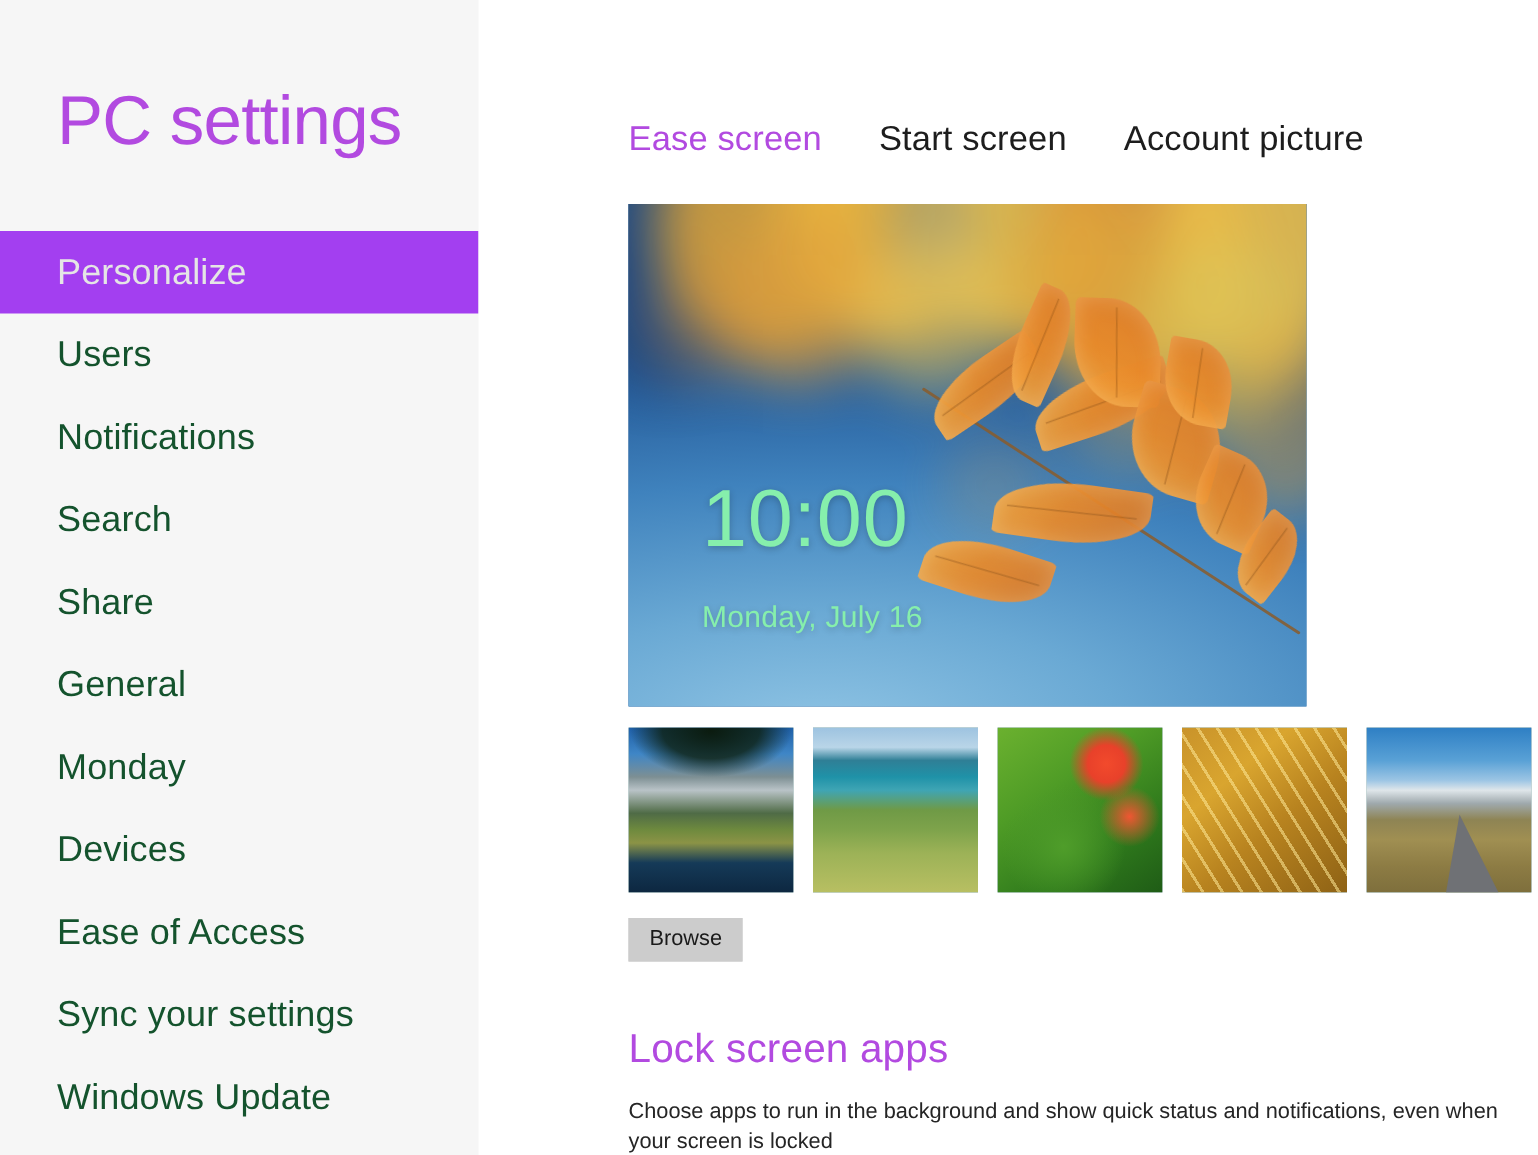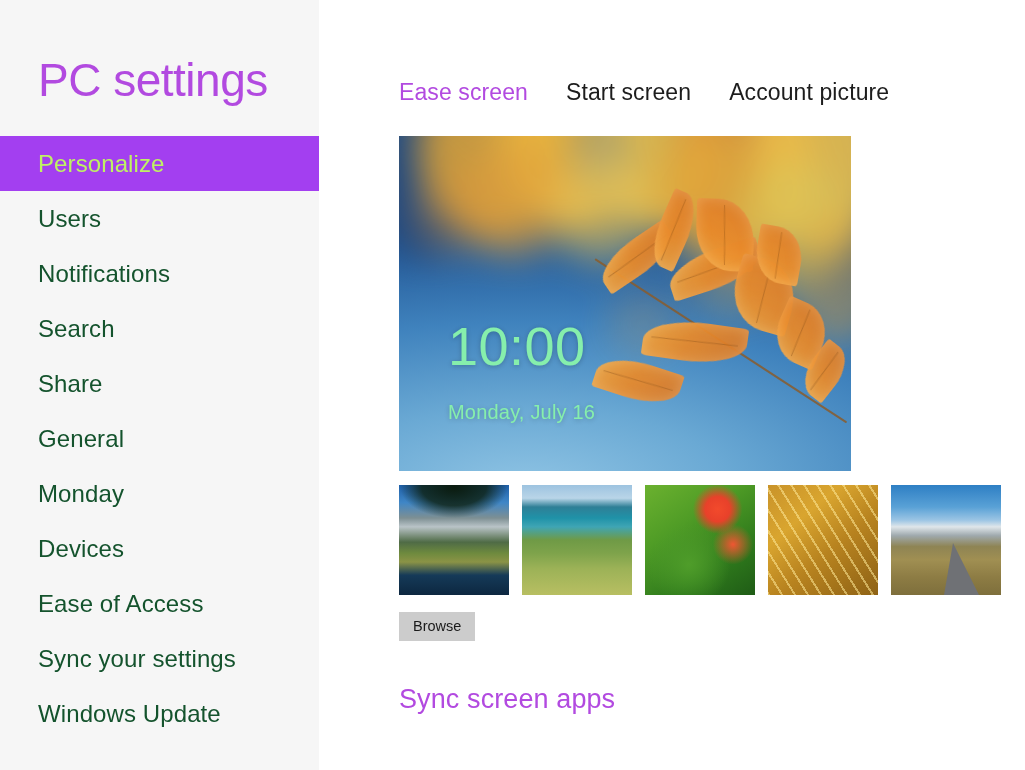--- a/index.html
+++ b/index.html
@@ -13,20 +13,21 @@
     font-family: "Liberation Sans", sans-serif;
     -webkit-font-smoothing: antialiased;
   }
 
   .app {
     position: relative;
     width: 1025px;
     height: 770px;
     display: flex;
     background: #ffffff;
+    gap: 20px;
   }
 
   
   .sidebar {
     position: relative;
     width: 319px;
     height: 770px;
     background: #f6f6f6;
     flex: 0 0 319px;
     overflow: hidden;
@@ -61,21 +62,22 @@
     font-size: 24px;
     font-weight: 300;
     color: #14532d;
     letter-spacing: 0.1px;
     cursor: pointer;
     white-space: nowrap;
   }
 
   .nav-item.selected {
     background: #a33ff0;
-    color: #bef264;
+    color: #e5e5e5;
+    margin-top: 18px;
   }
 
   
   .main {
     position: relative;
     flex: 1 1 auto;
     height: 770px;
     background: #ffffff;
     overflow: hidden;
   }
@@ -426,17 +428,18 @@
       <div class="thumb">
         <span class="art t4"></span>
       </div>
       <div class="thumb">
         <span class="art t5"></span>
       </div>
     </div>
 
     <button class="browse-btn">Browse</button>
 
-    <div class="section-heading">Sync screen apps</div>
-
+    <div class="section-heading">Lock screen apps</div>
+
+    <div class="section-desc">Choose apps to run in the background and show quick status and notifications, even when your screen is locked</div>
 
   </main>
 </div>
 
 </body></html>

